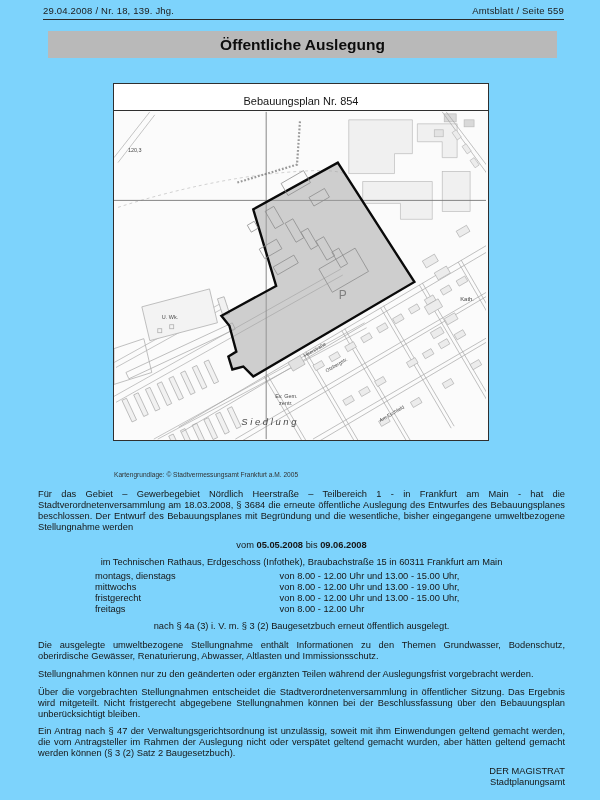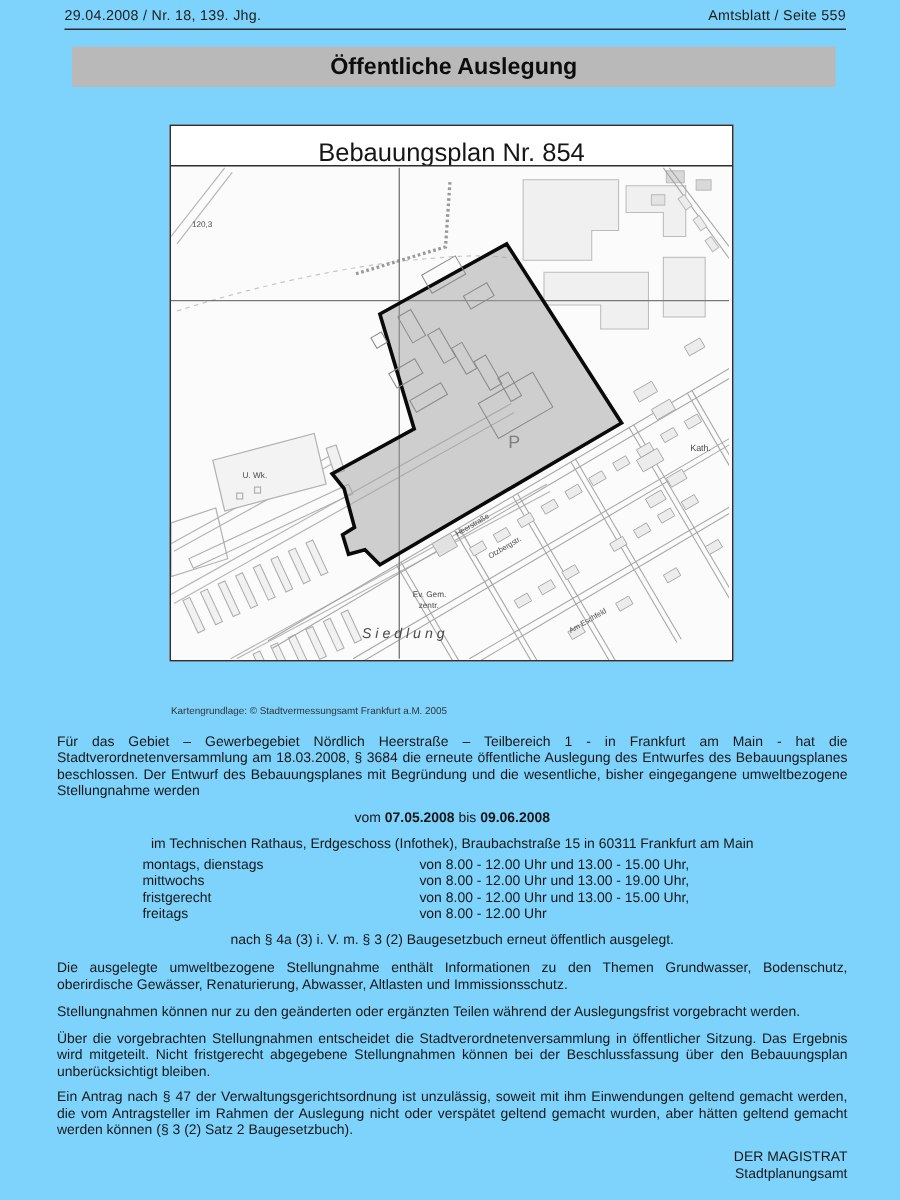--- a/index.html
+++ b/index.html
@@ -7,21 +7,21 @@
         font-family:"Liberation Sans","DejaVu Sans",sans-serif;color:#1c1c1c;}
   
   .masthead{position:absolute;left:43px;right:36px;top:5px;display:flex;
             justify-content:space-between;font-size:9.5px;letter-spacing:.2px;
             padding-bottom:3px;border-bottom:1.4px solid #2a2a2a;}
   
   .banner{position:absolute;left:48px;right:43px;top:31px;height:27px;background:#b9b9b9;
           text-align:center;line-height:27px;font-weight:bold;font-size:15.5px;color:#0d0d0d;}
   
   .planbox{position:absolute;left:113px;top:83px;width:374px;border:1.2px solid #2f2f2f;background:#fff;}
-  .plan-title{text-align:center;font-size:17px;line-height:17px;padding-top:9px;color:#161616;}
+  .plan-title{text-align:center;font-size:11px;line-height:17px;padding-top:9px;color:#161616;}
   .plan-subtitle{text-align:center;font-size:11px;line-height:14px;padding:3px 0 9px;color:#222;}
   .mapwrap{border-top:1.2px solid #2f2f2f;height:329px;position:relative;background:#fbfbfb;}
   .mapwrap svg{display:block;}
   .map-caption{position:absolute;left:114px;top:471px;font-size:6.6px;color:#333;}
   
   .bodytext{position:absolute;left:38px;top:489px;width:527px;font-size:9.3px;
             line-height:10.9px;text-align:justify;color:#161616;}
   .bodytext p{margin:0 0 7px;}
   .dates-line{text-align:center;margin:0 0 6px;}
   .dates-line b{font-weight:bold;}
@@ -293,21 +293,21 @@
     </div>
   </div>
 
   <div class="map-caption">Kartengrundlage: © Stadtvermessungsamt Frankfurt a.M. 2005</div>
 
   <div class="bodytext">
     <p>Für das Gebiet – Gewerbegebiet Nördlich Heerstraße – Teilbereich 1 - in Frankfurt am Main - hat die Stadtverordnetenversammlung am 18.03.2008, § 3684 die erneute öffentliche Auslegung des Entwurfes des Bebauungsplanes beschlossen. Der Entwurf des Bebauungsplanes mit Begründung und die wesentliche, bisher eingegangene umweltbezogene Stellungnahme werden</p>
 
     <div class="dates-line">
       <span>vom</span>
-      <b>07.05.2008</b>
+      <b>05.05.2008</b>
       <span>bis</span>
       <b>09.06.2008</b>
     </div>
 
     <div class="location-line">im Technischen Rathaus, Erdgeschoss (Infothek), Braubachstraße 15 in 60311 Frankfurt am Main</div>
 
     <div class="schedule">
       <span class="sch-row">
         <span class="sch-days">montags, dienstags</span>
         <span class="sch-hours">von 8.00 - 12.00 Uhr und 13.00 - 15.00 Uhr,</span>

